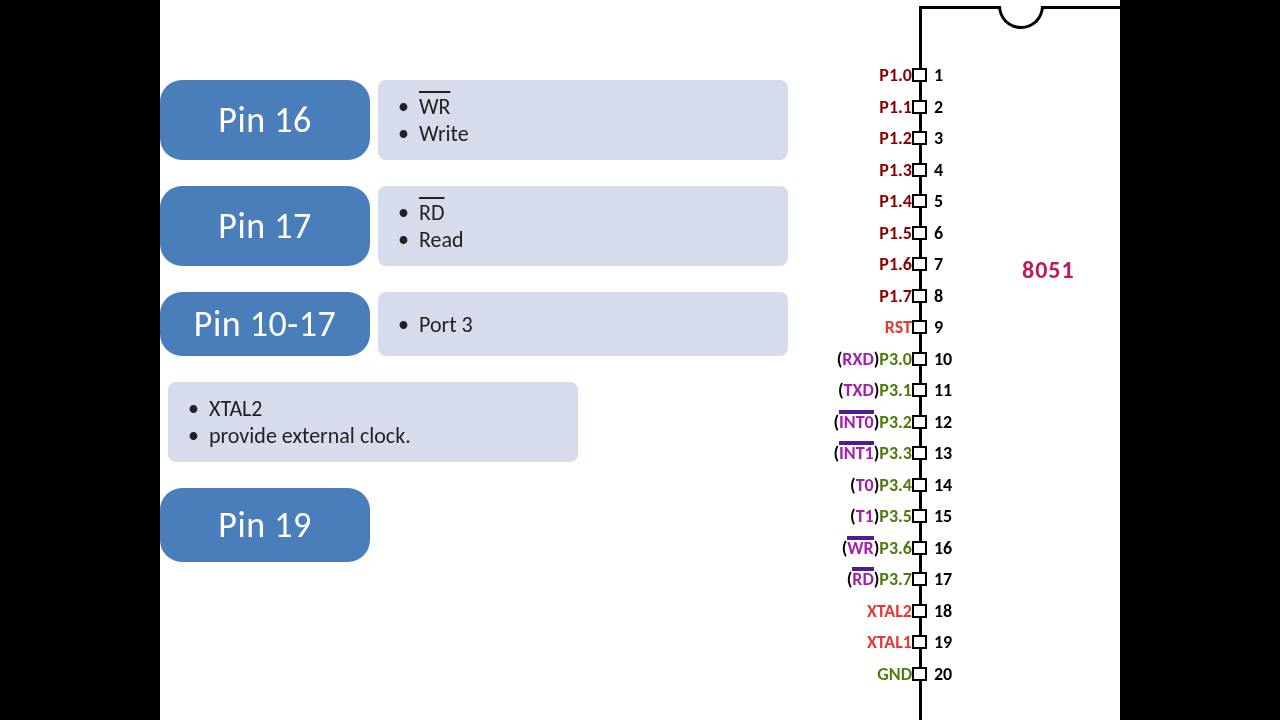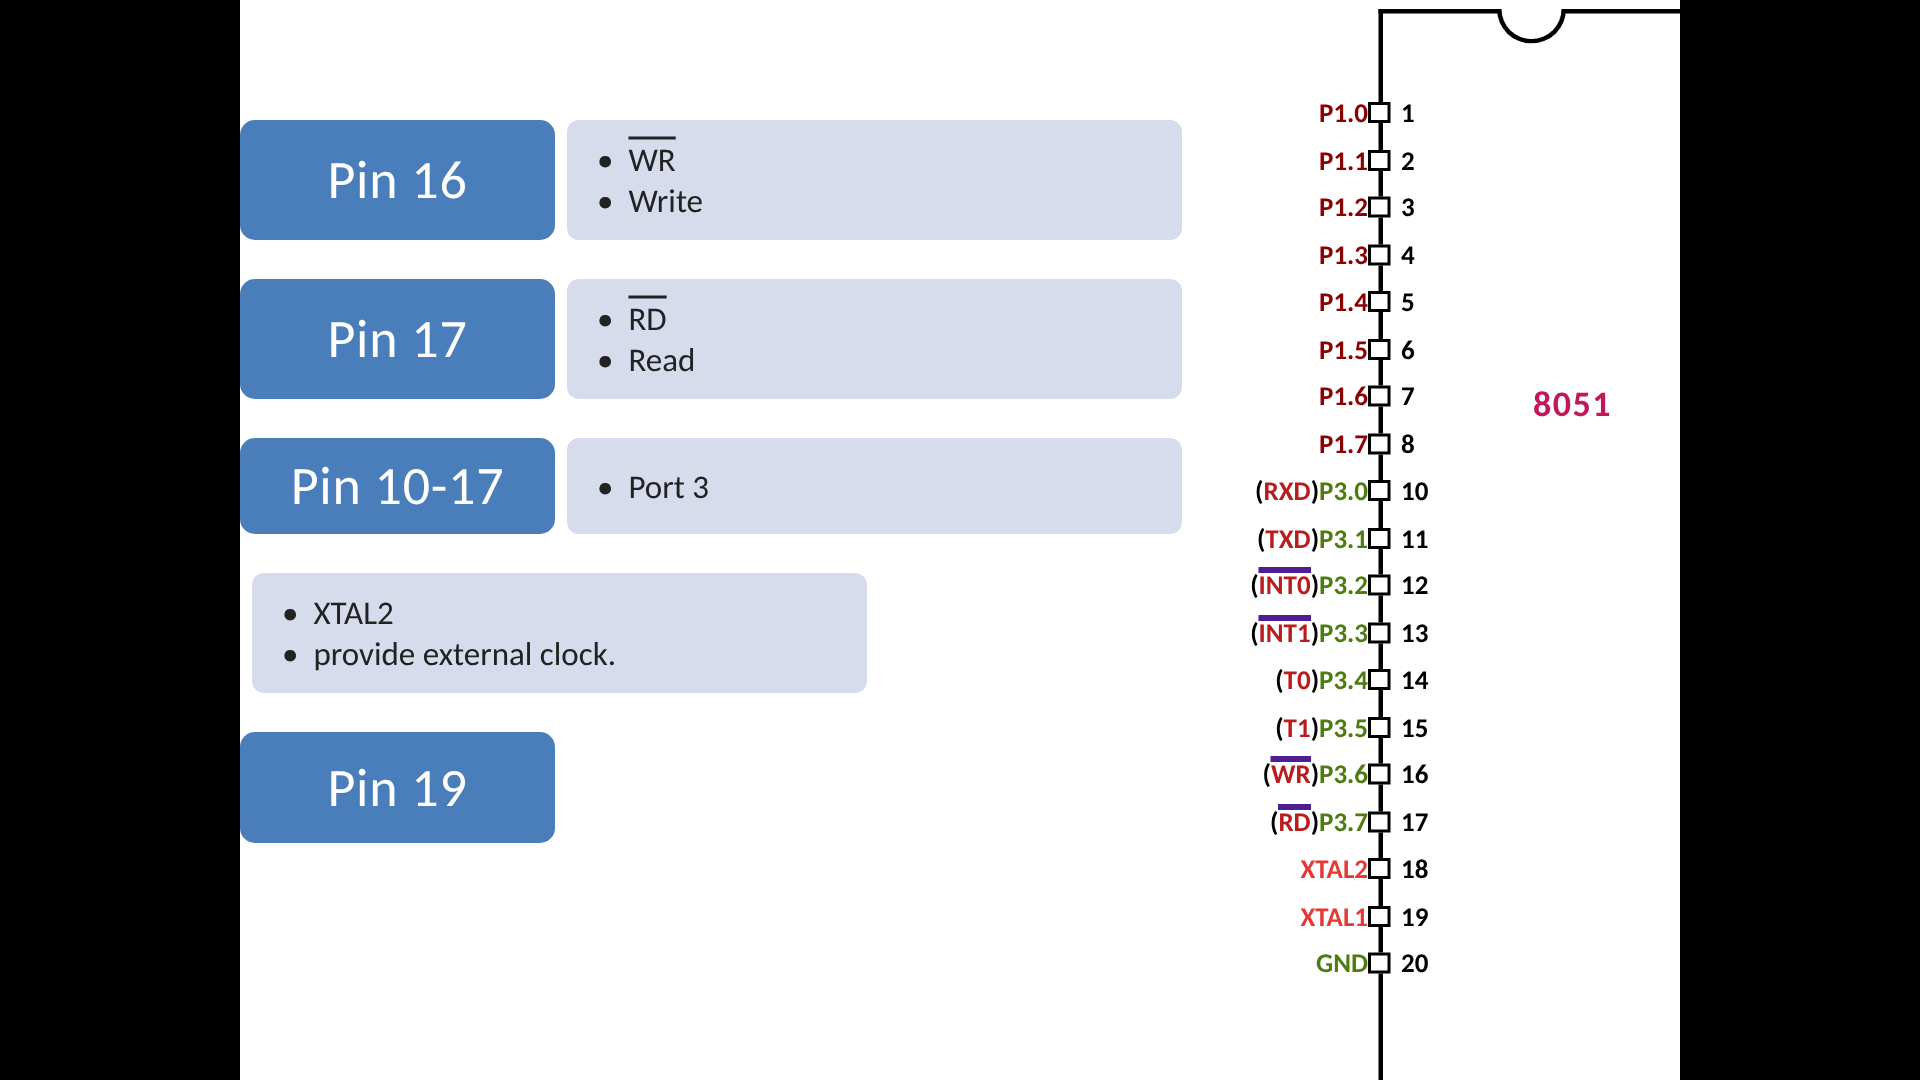--- a/index.html
+++ b/index.html
@@ -1,39 +1,39 @@
 <!DOCTYPE html>
 <html><head>
 <meta charset="utf-8">
 <style>
   * { box-sizing: border-box; margin: 0; padding: 0; }
   html, body { width: 1280px; height: 720px; background: #000; font-family: Calibri, Arial, sans-serif; overflow: hidden; }
   .stage { position: absolute; left: 160px; top: 0; width: 960px; height: 720px; background: #fff; }
   
   .row { position: absolute; display: flex; align-items: stretch; }
-  .badge { background: #4a7ebb; color: #fff; border-radius: 10px; display: flex; align-items: center; justify-content: center; font-size: 36px; font-weight: 400; padding: 0 14px; letter-spacing: .5px; }
+  .badge { background: #4a7ebb; color: #fff; border-radius: 22px; display: flex; align-items: center; justify-content: center; font-size: 36px; font-weight: 400; padding: 0 14px; letter-spacing: .5px; }
   .desc { background: #d6dcec; border-radius: 8px; margin-left: 8px; display: flex; flex-direction: column; justify-content: center; padding: 6px 16px 6px 20px; font-size: 22px; color: #222; }
   .desc ul { list-style: none; }
   .desc li::before { content: "•"; margin-right: 10px; color: #222; }
   .overline { text-decoration: overline; text-decoration-thickness: 2px; }
   
   .ic-wrap { position: absolute; left: 590px; top: 0; width: 370px; height: 720px; }
   .chip-body { position: absolute; left: 169px; top: 6px; width: 201px; height: 714px; border: 3px solid #000; border-right: none; border-bottom: none; background: #fff; }
   .notch { position: absolute; left: 50%; top: -3px; transform: translateX(-50%); width: 46px; height: 23px; border: 3px solid #000; border-top: none; border-radius: 0 0 23px 23px; background: #fff; }
   .chip-label { position: absolute; left: 272px; top: 255px; font-size: 24px; font-weight: 700; color: #c2185b; letter-spacing: 1px; }
   .pins { position: absolute; left: 0; top: 60px; width: 250px; }
   .pinrow { position: relative; height: 31.5px; line-height: 31.5px; font-size: 18px; font-weight: 700; white-space: nowrap; }
   .pinlabel { position: absolute; right: 88px; text-align: right; }
   .pinnum { position: absolute; left: 184px; color: #000; }
   .pinbox { position: absolute; left: 162px; top: 8px; width: 15px; height: 14px; border: 2.5px solid #000; background: #fff; }
   .c-black { color: #4d7c0f; }
   .c-red   { color: #e53935; }
   .c-darkred { color: #8b0000; margin-left: 27px; }
   .paren { color: #000; font-weight: 700; }
-  .alt { color: #b91c1c; }
+  .alt { color: #a21caf; }
   .ov { border-top: 4px solid #4c1d95; display: inline-block; line-height: 0.9; padding-top: 0; }
 </style>
 </head>
 <body>
 
 <div class="stage">
 
   <div id="rows-container">
       <div class="row" style="left: 0px; top: 80px; height: 80px;">
         <div class="badge" style="width: 210px; height: 80px;">Pin 16</div>
@@ -114,20 +114,25 @@
           <span class="pinlabel"><span class="c-darkred">P1.6</span></span>
           <span class="pinbox"></span>
           <span class="pinnum">7</span>
         </div>
         <div class="pinrow">
           <span class="pinlabel"><span class="c-darkred">P1.7</span></span>
           <span class="pinbox"></span>
           <span class="pinnum">8</span>
         </div>
         <div class="pinrow">
+          <span class="pinlabel"><span class="c-red">RST</span></span>
+          <span class="pinbox"></span>
+          <span class="pinnum">9</span>
+        </div>
+        <div class="pinrow">
           <span class="pinlabel"><span class="paren">(</span><span class="alt">RXD</span><span class="paren">)</span><span class="c-black">P3.0</span></span>
           <span class="pinbox"></span>
           <span class="pinnum">10</span>
         </div>
         <div class="pinrow">
           <span class="pinlabel"><span class="paren">(</span><span class="alt">TXD</span><span class="paren">)</span><span class="c-black">P3.1</span></span>
           <span class="pinbox"></span>
           <span class="pinnum">11</span>
         </div>
         <div class="pinrow">

